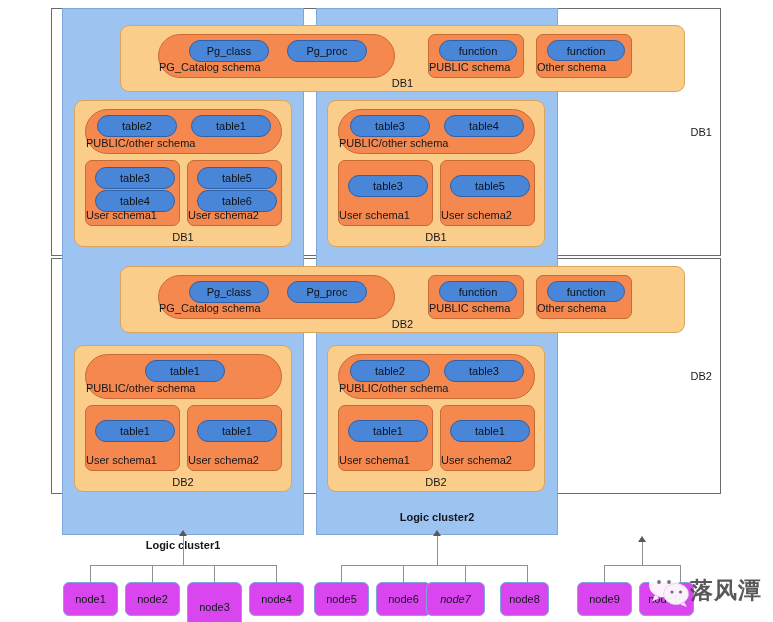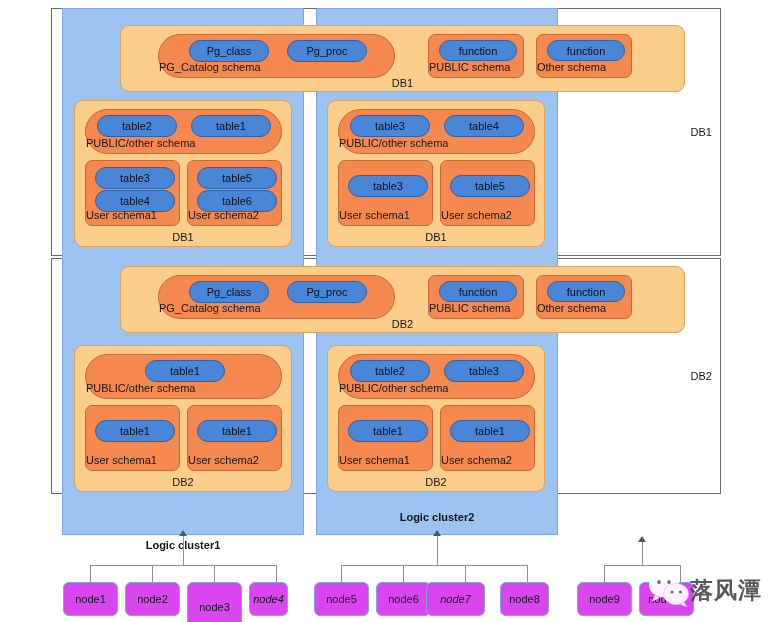--- a/index.html
+++ b/index.html
@@ -334,21 +334,21 @@
 
   <div class="abs node-box" style="left:63px; top:582px; width:55px; height:34px;">
     <span>node1</span>
   </div>
   <div class="abs node-box" style="left:125px; top:582px; width:55px; height:34px;">
     <span>node2</span>
   </div>
   <div class="abs node-box" style="left:187px; top:582px; width:55px; height:50px;">
     <span>node3</span>
   </div>
-  <div class="abs node-box" style="left:249px; top:582px; width:39px; height:34px;font-style:italic;">
+  <div class="abs node-box" style="left:249px; top:582px; width:55px; height:34px;">
     <span>node4</span>
   </div>
 
   <div class="abs node-box" style="left:314px; top:582px; width:55px; height:34px;">
     <span>node5</span>
   </div>
   <div class="abs node-box" style="left:376px; top:582px; width:55px; height:34px;">
     <span>node6</span>
   </div>
   <div class="abs node-box" style="left:426px; top:582px; width:59px; height:34px;font-style:italic;">

